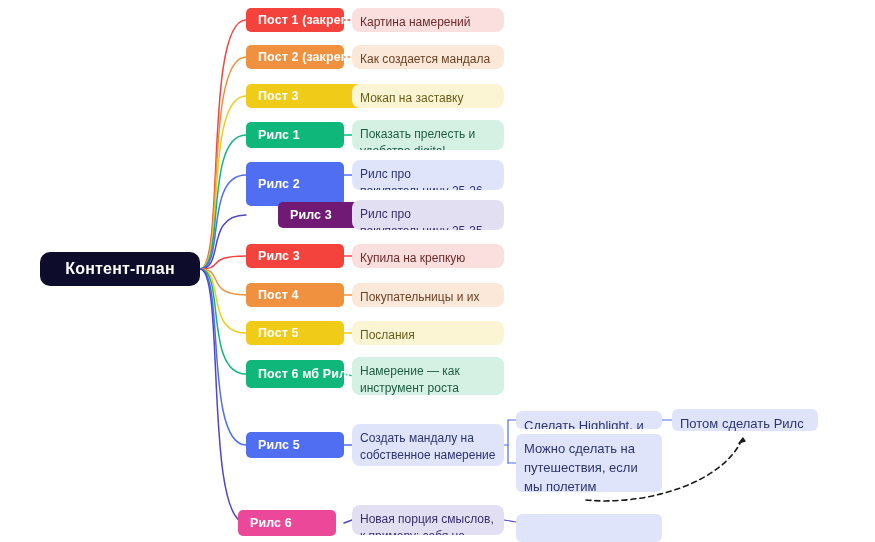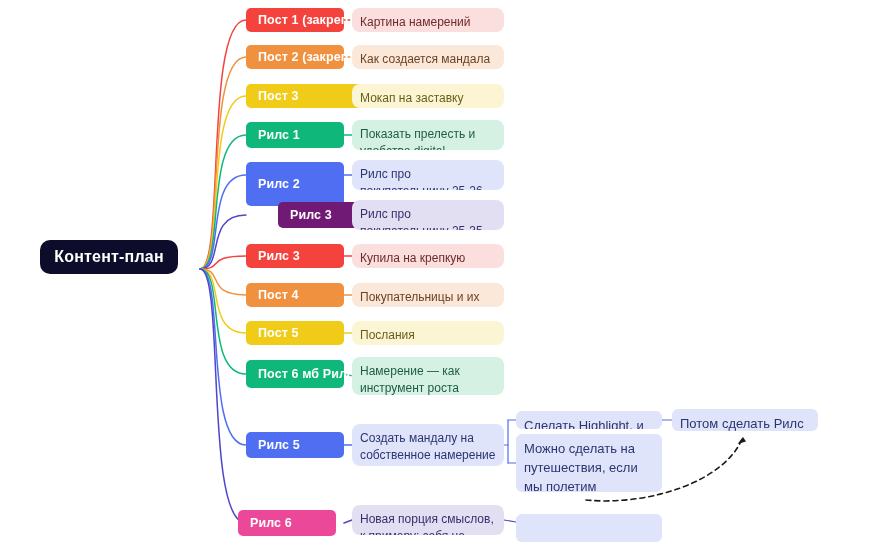--- a/index.html
+++ b/index.html
@@ -102,21 +102,21 @@
       <path d="M 504 445 L 508 445" fill="none" stroke="#4f6ef2" stroke-width="1.2" stroke-linecap="round"></path>
       <path d="M 508 420 L 508 463" fill="none" stroke="#4f6ef2" stroke-width="1.2" stroke-linecap="round"></path>
       <path d="M 508 420 L 516 420" fill="none" stroke="#4f6ef2" stroke-width="1.2" stroke-linecap="round"></path>
       <path d="M 508 463 L 516 463" fill="none" stroke="#4f6ef2" stroke-width="1.2" stroke-linecap="round"></path>
       <path d="M 662 420 L 672 420" fill="none" stroke="#4f6ef2" stroke-width="1.2" stroke-linecap="round"></path>
       <path d="M 504 520 L 516 522" fill="none" stroke="#5046c8" stroke-width="1.2" stroke-linecap="round"></path>
       <path d="M 586 500 C 646 506 725 483 743 437" fill="none" stroke="#1a1a1a" stroke-width="1.6" stroke-linecap="round" stroke-dasharray="5 4"></path>
       <path d="M 743 437 l -5.5 7 l 8.5 -2.5 z" fill="#1a1a1a"></path>
     </svg>
 
-  <div class="root-node" style="left: 40px; top: 240px; width: 138px; height: 34px; background: rgb(13, 13, 43); text-align: center;">
+  <div class="root-node" style="left: 40px; top: 252px; width: 160px; height: 34px; background: rgb(13, 13, 43); text-align: center;">
     <span>Контент-план</span>
   </div>
 
   <div id="branch-layer">
       <div class="node" style="left: 246px; top: 8px; width: 98px; height: 24px; background: rgb(244, 67, 60);">
         <span>Пост 1 (закреп)</span>
       </div>
       <div class="detail pale-red" style="left: 352px; top: 8px; width: 152px; height: 24px;"><span>Картина намерений</span></div>
       <div class="node" style="left: 246px; top: 45px; width: 98px; height: 24px; background: rgb(240, 145, 63);">
         <span>Пост 2 (закреп)</span>

